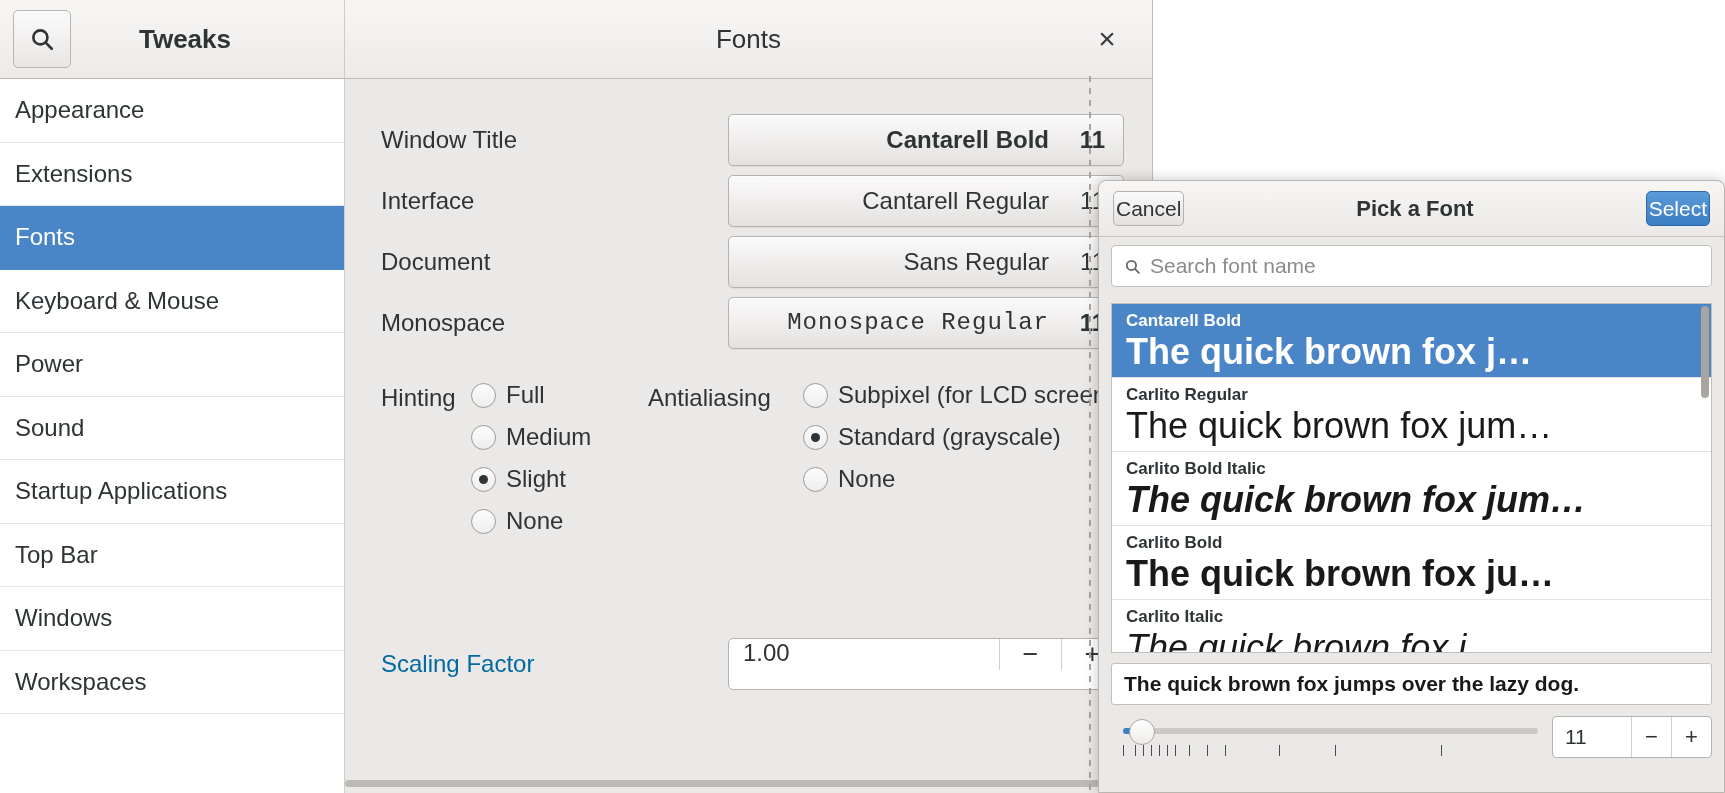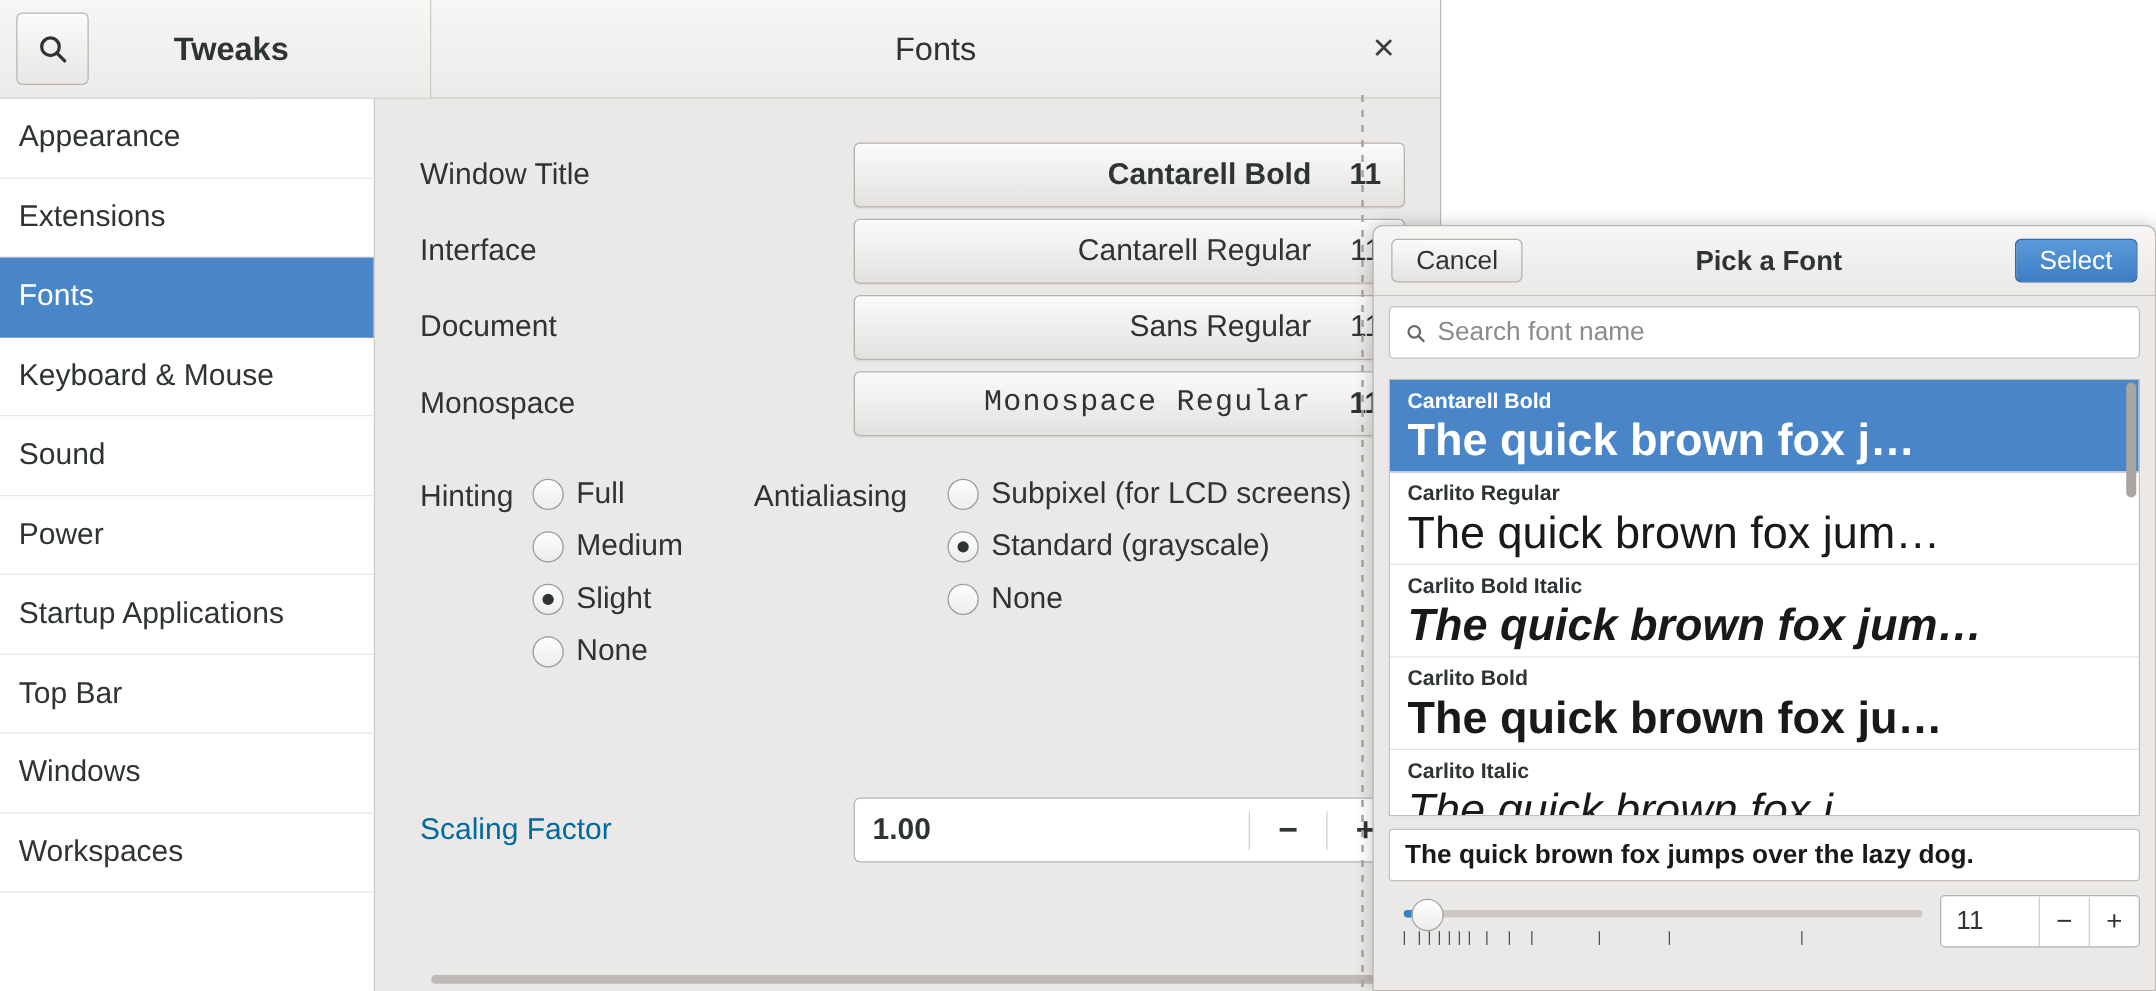--- a/index.html
+++ b/index.html
@@ -58,21 +58,21 @@
     width: 34px; height: 34px;
     display: flex; align-items: center; justify-content: center;
     font-size: 30px; color: #3b3b3b; line-height: 1;
   }
 
   
   .body-split { display: flex; height: 714px; }
 
   
   .sidebar {
-    width: 300px; flex: none;
+    width: 345px; flex: none;
     background: #ffffff;
     border-right: 1px solid #cfcbc7;
     overflow: hidden;
   }
   .side-item {
     height: 63.5px;
     display: flex; align-items: center;
     padding-left: 15px;
     font-size: 24px; color: #2e3436;
     border-bottom: 1px solid #e8e6e4;
@@ -157,21 +157,21 @@
     position: absolute; left: 28px; right: 28px; top: 559px;
   }
   .scale-label {
     width: 355px; flex: none;
     font-size: 24px; color: #0369a1; padding-left: 8px;
   }
   .spin {
     flex: 1; height: 52px;
     border: 1px solid #b5b1ad; border-radius: 5px;
     background: #ffffff;
-    display: flex; align-items: center; overflow: hidden; font-weight: bold;
+    display: flex; align-items: flex-start; overflow: hidden;
   }
   .spin-val {
     flex: 1; display: flex; align-items: center;
     padding-left: 14px; font-size: 24px; color: #2e3436;
   }
   .spin-btn {
     width: 62px; flex: none;
     border-left: 1px solid #d2cfcb;
     display: flex; align-items: center; justify-content: center;
     font-size: 27px; color: #2e3436;
@@ -197,21 +197,21 @@
   }
   .dlg-hdr {
     height: 56px;
     background: linear-gradient(to bottom, #f7f6f5 0%, #ebe9e7 100%);
     border-bottom: 1px solid #c6c2be;
     display: flex; align-items: center;
     padding: 0 14px;
     border-top-left-radius: 8px; border-top-right-radius: 8px;
   }
   .dlg-btn {
-    height: 35px; padding: 0 19px;
+    height: 35px; padding: 0 2px;
     border: 1px solid #b5b1ad; border-radius: 5px;
     background: linear-gradient(to bottom, #fbfafa 0%, #e4e2e0 100%);
     display: flex; align-items: center;
     font-size: 21px; color: #2e3436;
   }
   .dlg-btn.primary {
     background: linear-gradient(to bottom, #5b9ada 0%, #3c7ec4 100%);
     border: 1px solid #2d68aa; color: #ffffff;
   }
   .dlg-title {
@@ -348,24 +348,24 @@
         <div class="side-item">
           <span>Extensions</span>
         </div>
         <div class="side-item selected">
           <span>Fonts</span>
         </div>
         <div class="side-item">
           <span>Keyboard &amp; Mouse</span>
         </div>
         <div class="side-item">
+          <span>Power</span>
+        </div>
+        <div class="side-item">
           <span>Sound</span>
-        </div>
-        <div class="side-item">
-          <span>Power</span>
         </div>
         <div class="side-item">
           <span>Startup Applications</span>
         </div>
         <div class="side-item">
           <span>Top Bar</span>
         </div>
         <div class="side-item">
           <span>Windows</span>
         </div>

